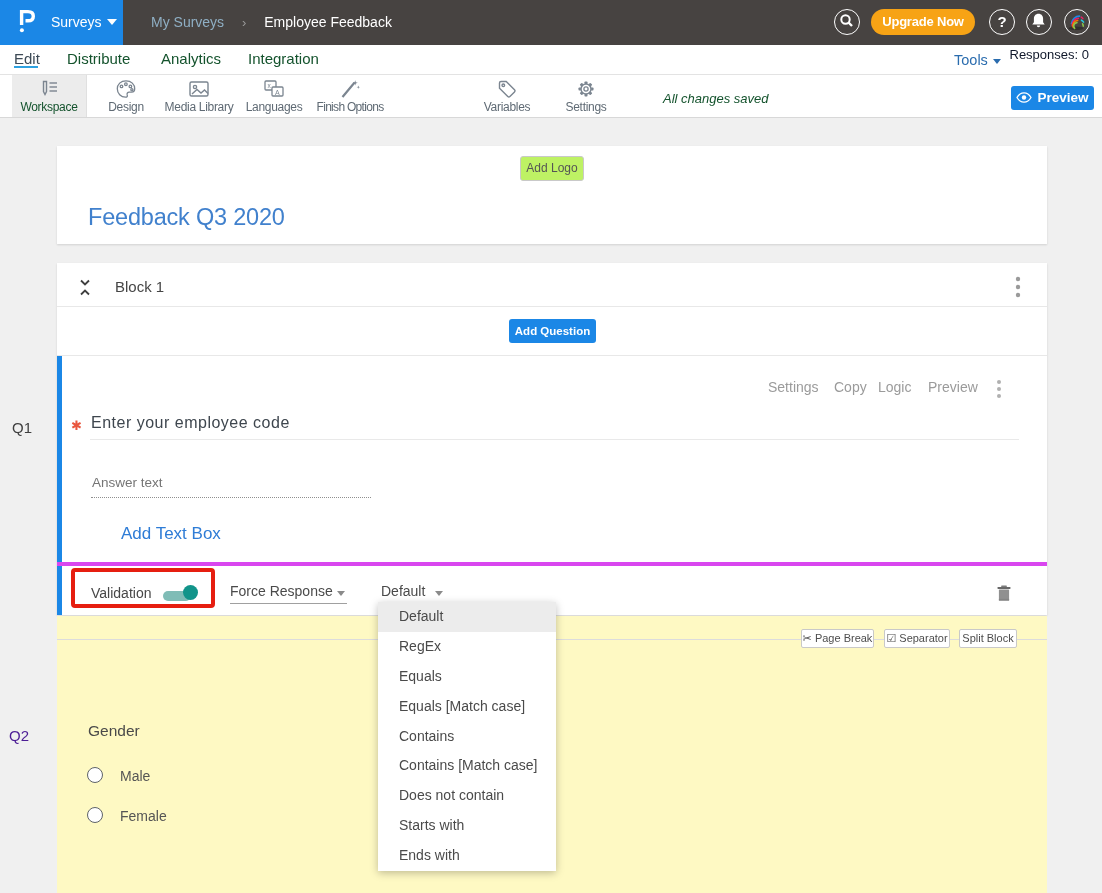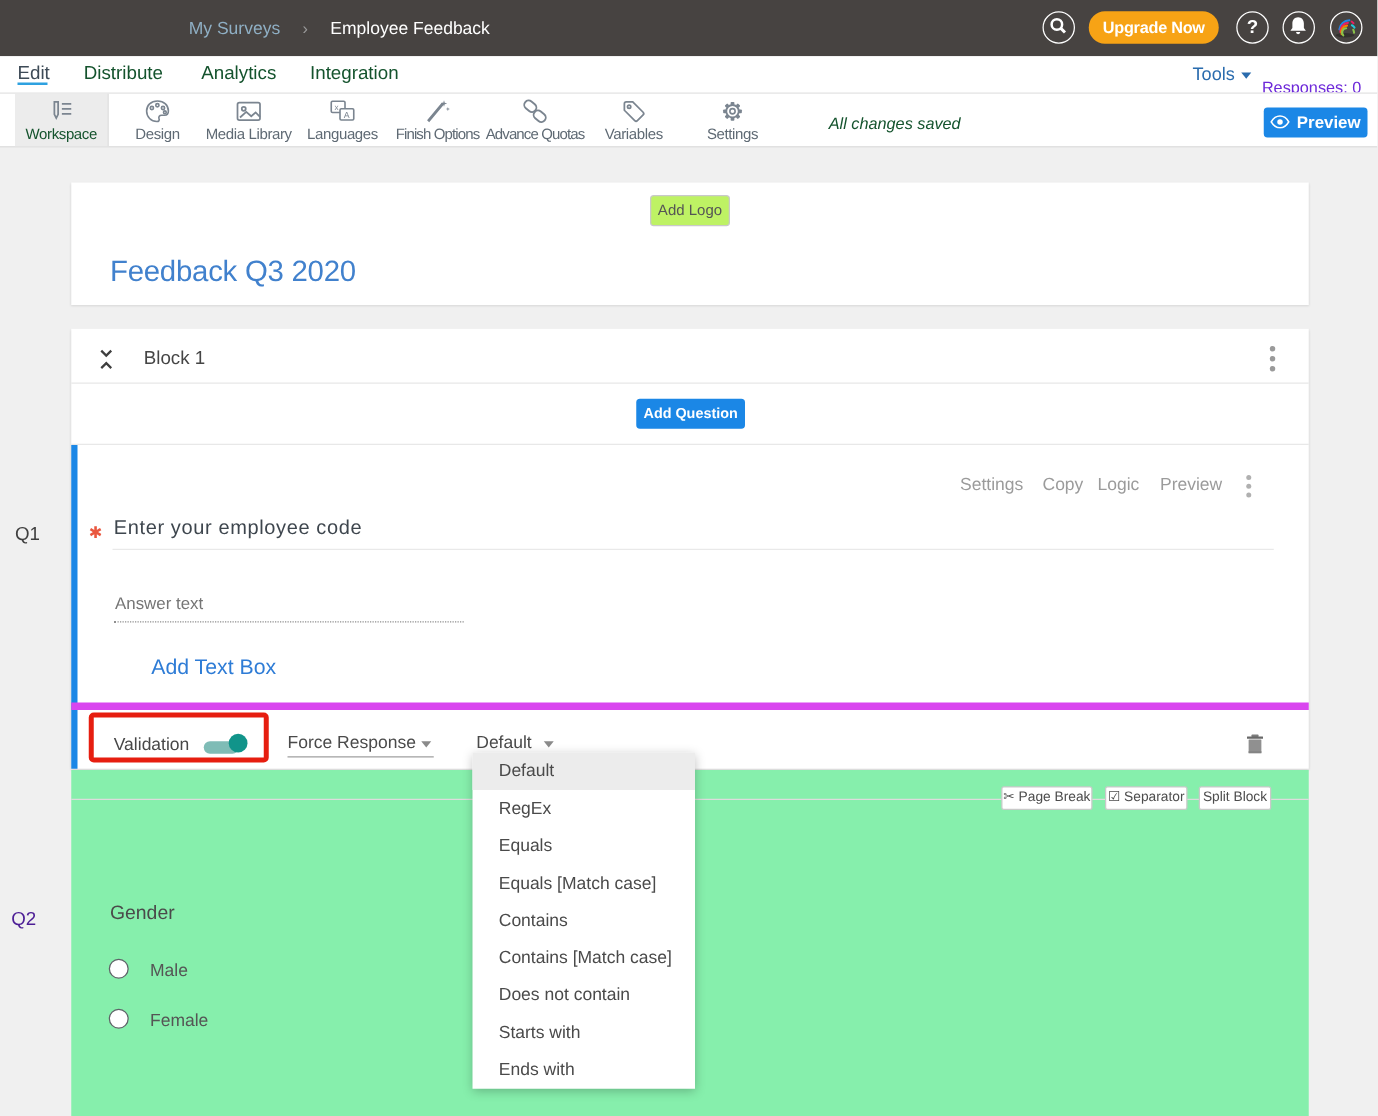--- a/index.html
+++ b/index.html
@@ -17,21 +17,21 @@
 .cicon { position:absolute; top:9px; width:26px; height:26px; border:1.5px solid #fff; border-radius:50%; }
 #upgrade { position:absolute; left:871px; top:9px; width:104px; height:26px; background:#f7a315; border-radius:13px; color:#fff; font-size:13px; letter-spacing:-0.2px; font-weight:bold; text-align:center; line-height:26px; }
 #qmark { left:989px; color:#fff; font-weight:bold; font-size:15px; text-align:center; line-height:24px; }
 
 
 #tabs { position:absolute; left:0; top:45px; width:1102px; height:29px; background:#fff; }
 .tab { position:absolute; top:5px; font-size:15px; color:#14532d; }
 #tab-edit { left:14px; color:#3d4a56; }
 #tools { position:absolute; left:954px; top:7px; font-size:14.5px; color:#2a6cae; }
 #tools .caret { display:inline-block; width:0; height:0; border-left:4.5px solid transparent; border-right:4.5px solid transparent; border-top:5.5px solid #2a6cae; margin-left:5px; margin-bottom:1px; }
-#responses { position:absolute; right:13px; top:17px; font-size:13px; color:#6d28d9; white-space:nowrap;padding-left:18px; }
+#responses { position:absolute; right:13px; top:2px; font-size:13px; color:#0f172a; white-space:nowrap;padding-left:18px; }
 
 
 #toolbar { position:absolute; left:0; top:74px; width:1102px; height:44px; background:#ffffff; border-top:1px solid #e3e3e3; border-bottom:1px solid #d8d8d8; }
 .titem { position:absolute; top:0; height:42px; text-align:center; }
 .titem .lbl { position:absolute; top:25px; left:-10px; right:-10px; font-size:12px; letter-spacing:-0.3px; color:#5f6a74; white-space:nowrap; text-align:center; }
 .titem svg { position:absolute; top:4px; left:50%; transform:translateX(-50%); }
 #t-workspace { background:#ececec; border-right:1px solid #e0e0e0; }
 #allsaved { position:absolute; left:663px; top:16px; font-size:13px; font-style:italic; color:#14532d; white-space:nowrap; }
 #urlbox { position:absolute; left:771px; top:11px; width:229px; height:24px; background:#fff; border:1px solid #c9c9c9; border-radius:3px; }
 #urlbox .txt { position:absolute; left:9px; top:4px; font-size:13.5px; color:#3f3f3f; white-space:nowrap; overflow:hidden; width:190px; }
@@ -54,33 +54,33 @@
 #q1 { position:absolute; left:0; top:93px; width:990px; height:259px; }
 #q1blue { position:absolute; left:0; top:0; width:4.5px; height:259px; background:#1b87e6; }
 .actions { position:absolute; top:23px; font-size:14px; color:#9b9b9b; }
 #kebab2 { position:absolute; left:939px; top:23px; }
 #qstar { position:absolute; left:14px; top:62px; color:#e9573f; font-size:13px; }
 #qtitle { position:absolute; left:34px; top:58px; font-size:16px; color:#3e464e; letter-spacing:0.5px; }
 #qunderline { position:absolute; left:33px; top:83px; width:929px; border-top:1px solid #e9e9e9; }
 #anstext { position:absolute; left:35px; top:119px; font-size:13.5px; color:#757575; }
 #ansline { position:absolute; left:34px; top:141px; width:280px; border-top:1px dotted #8f8f8f; }
 #addtextbox { position:absolute; left:64px; top:168px; font-size:17px; color:#2e7cd6; }
-#valrow { position:absolute; left:0; top:206px; width:990px; height:53px; border-top:6px solid #d946ef; }
+#valrow { position:absolute; left:0; top:206px; width:990px; height:53px; border-top:4px solid #d946ef; }
 #vallabel { position:absolute; left:34px; top:19px; font-size:14px; color:#474747; }
 #toggle { position:absolute; left:106px; top:24.5px; width:28px; height:10px; background:#7fbcb6; border-radius:5px; }
 #knob { position:absolute; left:126px; top:19px; width:15px; height:15px; background:#11948a; border-radius:50%; }
 #redbox { position:absolute; left:14px; top:2px; width:144px; height:40px; border:4px solid #e61e10; border-radius:4px; }
 .selctl { position:absolute; top:17px; height:21px; border-bottom:1px solid #a0a0a0; font-size:14px; color:#4a4a4a; white-space:nowrap; }
 .selctl .car { position:absolute; right:2px; top:8px; width:0; height:0; border-left:4px solid transparent; border-right:4px solid transparent; border-top:5px solid #8a8a8a; }
 #forceresp { left:173px; width:117px; }
 #defsel { left:324px; width:64px; }
 #trash { position:absolute; left:940px; top:19px; }
 
 
-#q2zone { position:absolute; left:57px; top:616px; width:990px; height:277px; background:#86efac; }
+#q2zone { position:absolute; left:57px; top:616px; width:990px; height:277px; background:#fef9c3; }
 #q2line { position:absolute; left:0; top:23px; width:990px; border-top:1px solid #dcdcdc; }
 .miniBtn { position:absolute; top:13px; height:19px; background:#fff; border:1px solid #c9c9c9; border-radius:2px; font-size:11px; color:#4d4d4d; line-height:17px; text-align:center; }
 #pagebreak { left:744px; width:73px; }
 #separator { left:827px; width:66px; }
 #splitblock { left:902px; width:58px; }
 #gender { position:absolute; left:31px; top:106px; font-size:15.5px; color:#4a4a4a; }
 .radio { position:absolute; left:30px; width:16px; height:16px; border:1.5px solid #5f6368; border-radius:50%; background:#fff; }
 .rlabel { position:absolute; left:63px; font-size:14px; color:#555; }
 
 
@@ -89,20 +89,29 @@
 
 
 #menu { position:absolute; left:378px; top:602px; width:178px; height:269px; background:#fff; box-shadow:0 2px 8px rgba(0,0,0,0.25); z-index:10; }
 #menu .mi { height:29.9px; line-height:29.9px; padding-left:21px; font-size:14px; color:#4a4a4a; }
 #menu .mi.sel { background:#ececec; }
 </style>
 </head>
 <body>
 
 <div id="topbar">
+  <div id="logo">
+    <svg style="position:absolute;left:18px;top:8px" width="17" height="25" viewBox="0 0 17 25">
+      <path d="M3.6 3.6 H10 C13.6 3.6 15.3 5.6 15.3 8.2 C15.3 10.9 13.6 12.8 10 12.8 H7.5" stroke="#fff" stroke-width="3.4" fill="none"></path>
+      <line x1="3.6" y1="2" x2="3.6" y2="17" stroke="#fff" stroke-width="3.4"></line>
+      <circle cx="3.9" cy="22.3" r="2" fill="#fff"></circle>
+    </svg>
+    <span class="svtxt">Surveys</span>
+    <span class="caret"></span>
+  </div>
   <div id="crumbs">My Surveys <span class="sep">›</span> <span class="cur">Employee Feedback</span></div>
   <div class="cicon" style="left:834px">
     <svg width="23" height="23" viewBox="0 0 23 23" style="position:absolute;left:0;top:0">
       <circle cx="10.5" cy="9.5" r="4.2" stroke="#fff" stroke-width="2" fill="none"></circle>
       <line x1="13.5" y1="12.5" x2="17" y2="16" stroke="#fff" stroke-width="2.4"></line>
     </svg>
   </div>
   <div id="upgrade">Upgrade Now</div>
   <div class="cicon" id="qmark">?</div>
   <div class="cicon" style="left:1026px">
@@ -174,27 +183,20 @@
     </svg>
     <div class="lbl">Languages</div>
   </div>
   <div class="titem" style="left:306px; width:88px;">
     <svg width="22" height="20" viewBox="0 0 22 20" stroke="#7b8590" fill="none" stroke-width="1.3">
       <path d="M3.5 18 L13.5 6 M13.5 6 L15.5 3.6" stroke-width="2.2"></path>
       <path d="M16.2 1.2 l.6 2 l2 .6 l-2 .6 l-.6 2 l-.6 -2 l-2 -.6 l2 -.6 Z" fill="#7b8590" stroke="none"></path>
       <path d="M19.3 6.5 l.4 1.3 l1.3 .4 l-1.3 .4 l-.4 1.3 l-.4 -1.3 l-1.3 -.4 l1.3 -.4 Z" fill="#7b8590" stroke="none"></path>
     </svg>
     <div class="lbl" style="letter-spacing:-0.7px">Finish Options</div>
-  </div>
-  <div class="titem" style="left:381px; width:94px;">
-    <svg width="21" height="20" viewBox="0 0 21 20" stroke="#7b8590" fill="none" stroke-width="1.5">
-      <rect x="1.5" y="2.5" width="10.5" height="7" rx="3.5" transform="rotate(40 6.75 6)"></rect>
-      <rect x="9" y="10.5" width="10.5" height="7" rx="3.5" transform="rotate(40 14.25 14)"></rect>
-    </svg>
-    <div class="lbl" style="letter-spacing:-0.7px">Advance Quotas</div>
   </div>
   <div class="titem" style="left:479px; width:56px;">
     <svg width="20" height="20" viewBox="0 0 20 20" stroke="#7b8590" fill="none" stroke-width="1.4">
       <path d="M2.5 4 A 1.5 1.5 0 0 1 4 2.5 L9.2 2.5 L17.5 10.8 A 1.5 1.5 0 0 1 17.5 12.9 L12.9 17.5 A 1.5 1.5 0 0 1 10.8 17.5 L2.5 9.2 Z"></path>
       <circle cx="6.3" cy="6.3" r="1.3"></circle>
     </svg>
     <div class="lbl">Variables</div>
   </div>
   <div class="titem" style="left:556px; width:60px;">
     <svg width="20" height="20" viewBox="0 0 20 20">

